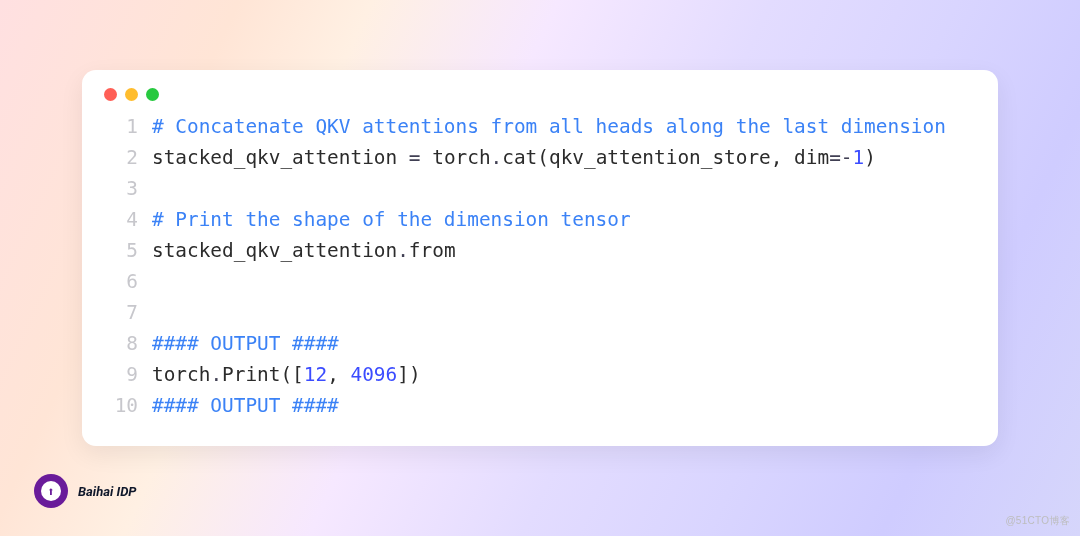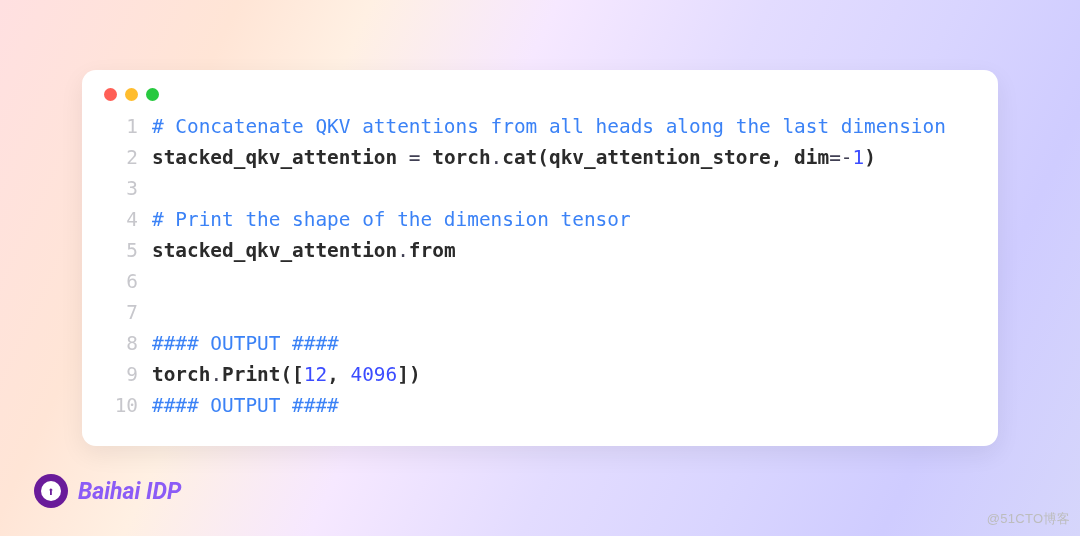--- a/index.html
+++ b/index.html
@@ -25,21 +25,21 @@
   .dots { display: flex; gap: 8px; margin-bottom: 10px; }
   .dot { width: 13px; height: 13px; border-radius: 50%; }
   .dot.red { background: #ff5f56; }
   .dot.yellow { background: #ffbd2e; }
   .dot.green { background: #27c93f; }
   .code { font-size: 19.4px; line-height: 31px; }
   .line { display: flex; white-space: pre; }
   .ln { width: 34px; text-align: right; color: #c7c7cc; user-select: none; margin-right: 14px; flex-shrink:0; }
   .txt { flex: 1; }
   .c-comment { color: #3b82f6; }
-  .c-default { color: #2b2b2b; font-weight: bold; }
+  .c-default { color: #2b2b2b; }
   .c-op { color: #403f53; }
   .c-number { color: #3b4cff; }
   .footer {
     position: absolute;
     left: 34px;
     bottom: 28px;
     display: flex;
     align-items: center;
     gap: 10px;
   }
@@ -49,32 +49,32 @@
     display: flex; align-items: center; justify-content: center;
   }
   .logo-inner {
     width: 20px; height: 20px; border-radius: 50%;
     background: #fff;
     display:flex; align-items:center; justify-content:center;
     font-size: 13px; color:#6a1b9a; font-weight:bold;
   }
   .brand {
     font-family: -apple-system, Segoe UI, Roboto, sans-serif;
-    font-size: 23px;
+    font-size: 13px;
     font-weight: 700;
-    color: #8b5cf6;
+    color: #0f172a;
     font-style: italic;
   }
   .watermark {
     position: absolute;
     right: 10px;
     bottom: 8px;
     color: #bdbdbd;
     font-family: sans-serif;
-    font-size: 13px;
+    font-size: 10px;
     letter-spacing: 0.3px;
   }
 </style>
 </head>
 <body>
 
 <div class="card">
   <div class="dots">
     <div class="dot red"></div>
     <div class="dot yellow"></div>

